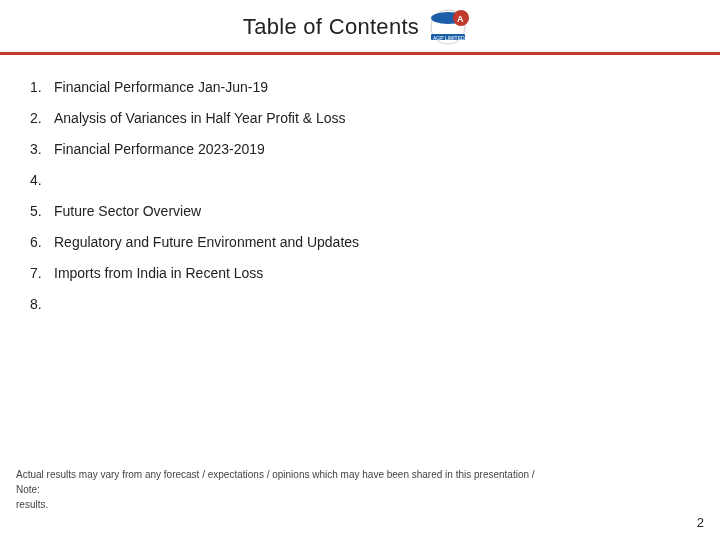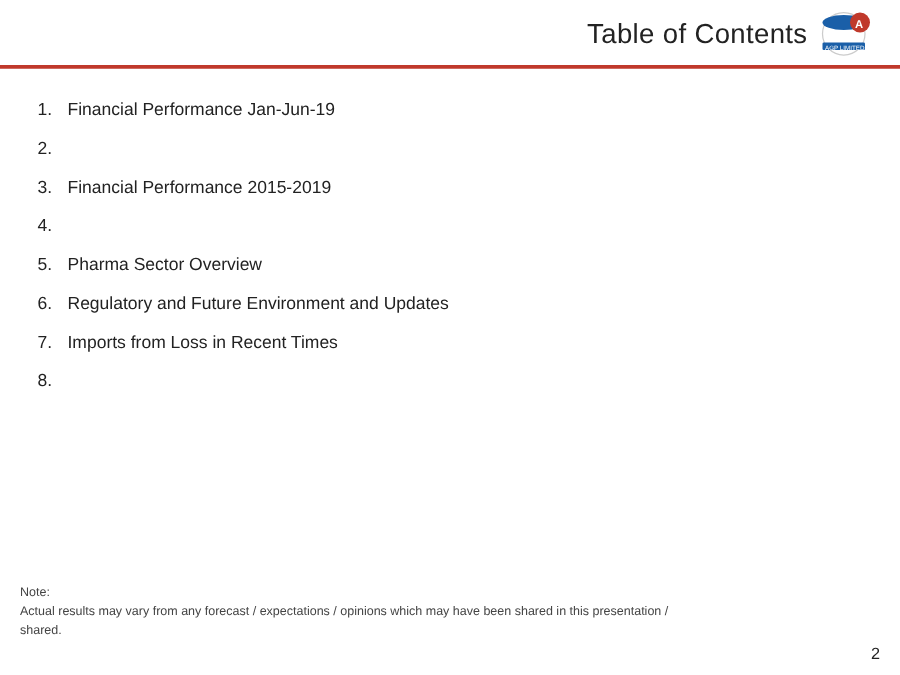--- a/index.html
+++ b/index.html
@@ -22,21 +22,21 @@
       width: 720px;
       height: 540px;
       position: relative;
       padding: 0;
     }
 
     
     .header {
       display: flex;
       align-items: center;
-      justify-content: flex-end;
+      justify-content: center;
       padding: 8px 16px 6px 16px;
       border-bottom: 3px solid #c0392b;
     }
 
     .header-title {
       font-size: 22px;
       font-weight: normal;
       color: #222;
       letter-spacing: 0.3px;
     }
@@ -130,47 +130,48 @@
   </div>
 
   <div class="content">
     <ol class="toc-list">
     <li>
           <span class="toc-number">1.</span>
           <span class="toc-text">Financial Performance Jan-Jun-19</span>
         </li>
         <li>
           <span class="toc-number">2.</span>
+          <span class="toc-text">Analysis of Variances in Half Year Profit &amp; Loss</span>
         </li>
         <li>
           <span class="toc-number">3.</span>
-          <span class="toc-text">Financial Performance 2015-2019</span>
+          <span class="toc-text">Financial Performance 2023-2019</span>
         </li>
         <li>
           <span class="toc-number">4.</span>
         </li>
         <li>
           <span class="toc-number">5.</span>
-          <span class="toc-text">Pharma Sector Overview</span>
+          <span class="toc-text">Future Sector Overview</span>
         </li>
         <li>
           <span class="toc-number">6.</span>
           <span class="toc-text">Regulatory and Future Environment and Updates</span>
         </li>
         <li>
           <span class="toc-number">7.</span>
-          <span class="toc-text">Imports from Loss in Recent Times</span>
+          <span class="toc-text">Imports from India in Recent Loss</span>
         </li>
         <li>
           <span class="toc-number">8.</span>
         </li>
       </ol>
   </div>
 
   <div class="footer-note">
+    <div>Actual results may vary from any forecast / expectations / opinions which may have been shared in this presentation /</div>
     <div>Note:</div>
-    <div>Actual results may vary from any forecast / expectations / opinions which may have been shared in this presentation /</div>
-    <div>shared.</div>
+    <div>results.</div>
   </div>
 
   <div class="page-number">2</div>
 
 </div>
 
 </body></html>

